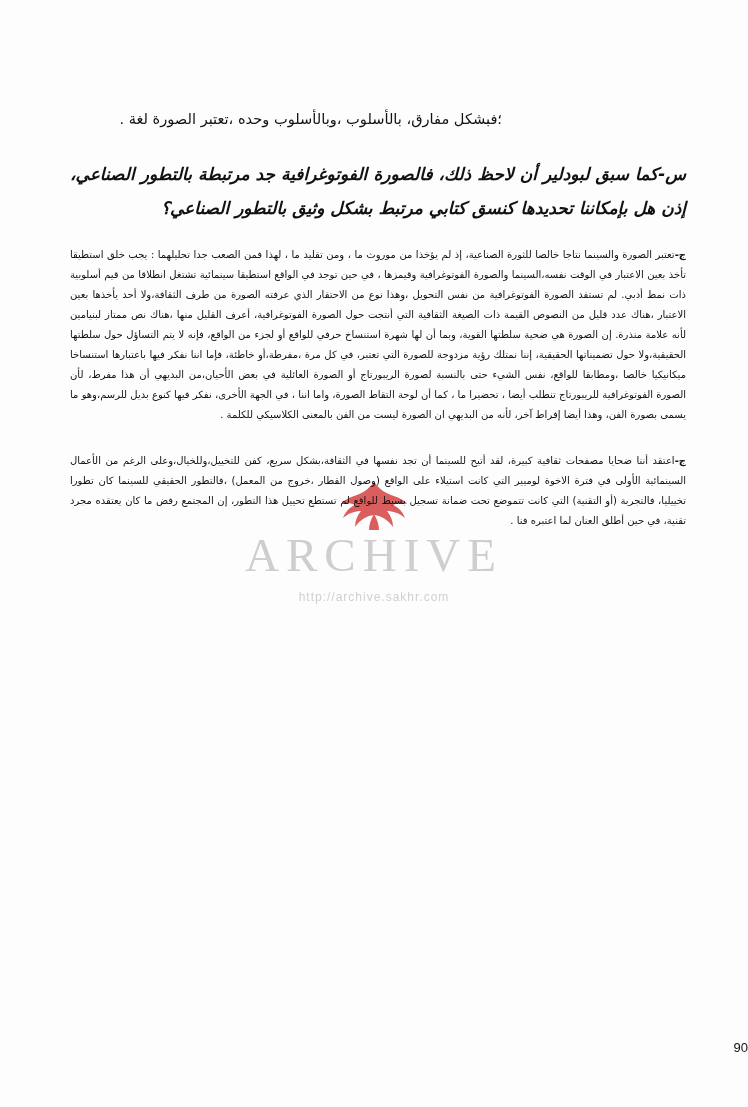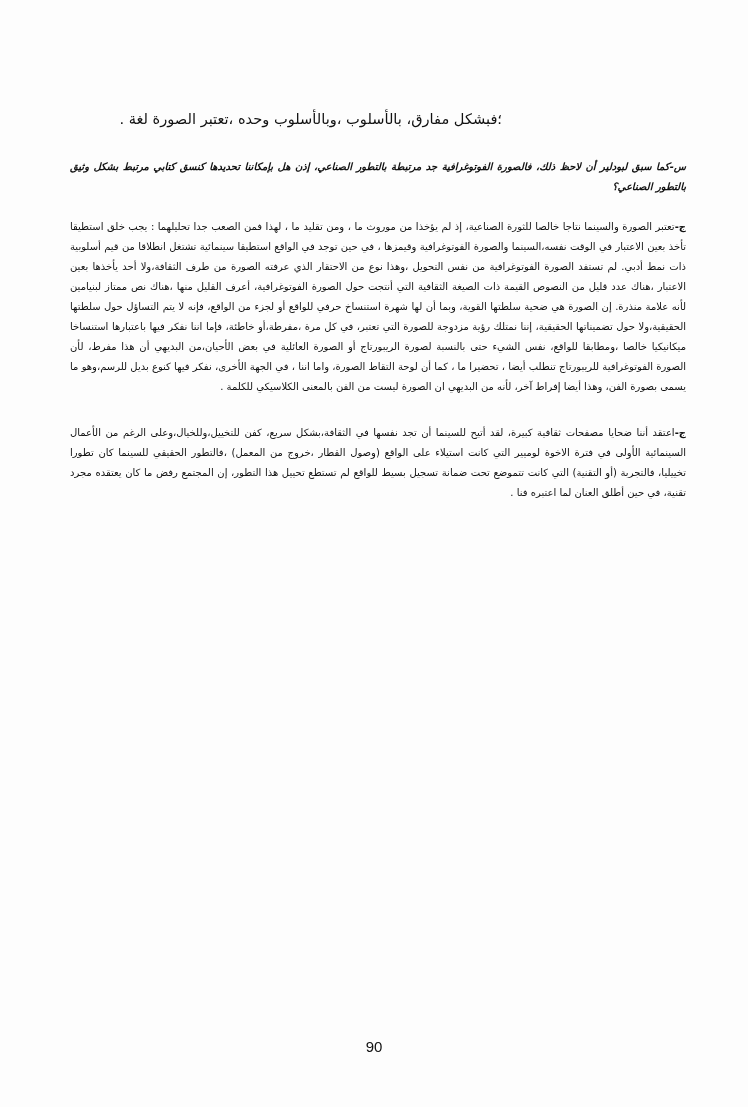--- a/index.html
+++ b/index.html
@@ -41,21 +41,21 @@
   .intro {
     font-size: 14.6px;
     margin-bottom: 24px;
     margin-right: 184px;
     text-align: right;
   }
 
   .question {
     font-style: italic;
     font-weight: bold;
-    font-size: 10px;
+    font-size: 17px;
     line-height: 2.0;
     margin-bottom: 20px;
   }
 
   .question.indent {
     margin-right: 28px;
   }
 
   .answer {
     font-size: 10px;
@@ -69,22 +69,21 @@
 
   .q-mark, .a-mark {
     font-weight: bold;
   }
 
   .page-number {
     position: absolute;
     bottom: 52px;
     left: 0;
     right: 0;
-    text-align: center;
-    font-size: 15px;
+    font-size: 13px;
     font-family: "Liberation Sans", sans-serif;
     color: #111;
   }
 
   
   .watermark {
     position: absolute;
     top: 470px;
     left: 0;
     right: 0;
@@ -123,20 +122,28 @@
     width: 70px;
     height: 54px;
     opacity: 0.72;
   }
 </style>
 </head>
 <body>
 
 <div class="page">
 
+  <div class="watermark">
+    <svg class="wm-logo" viewBox="0 0 70 54">
+      <path d="M35 4 C30 10 26 14 18 17 C10 20 4 22 2 26 C8 25 12 25 16 27 C10 30 6 34 4 40 C10 35 16 33 22 33 C18 38 16 43 16 49 C21 42 27 38 35 37 C43 38 49 42 54 49 C54 43 52 38 48 33 C54 33 60 35 66 40 C64 34 60 30 54 27 C58 25 62 25 68 26 C66 22 60 20 52 17 C44 14 40 10 35 4 Z" fill="#cf2222"></path>
+      <path d="M35 36 C32 41 30 46 30 52 L40 52 C40 46 38 41 35 36 Z" fill="#cf2222"></path>
+    </svg>
+    <div class="wm-text">ARCHIVE</div>
+    <div class="wm-sub">http://archive.sakhr.com</div>
+  </div>
 
   <div class="content">
 
     <p class="intro">؛فبشكل مفارق، بالأسلوب ،وبالأسلوب وحده ،تعتبر الصورة لغة .</p>
 
     <p class="question">
       <span class="q-mark">س-</span><span>كما سبق لبودلير أن لاحظ ذلك، فالصورة الفوتوغرافية جد مرتبطة بالتطور الصناعي، إذن هل بإمكاننا تحديدها كنسق كتابي مرتبط بشكل وثيق بالتطور الصناعي؟</span>
     </p>
 
     <p class="answer big">

